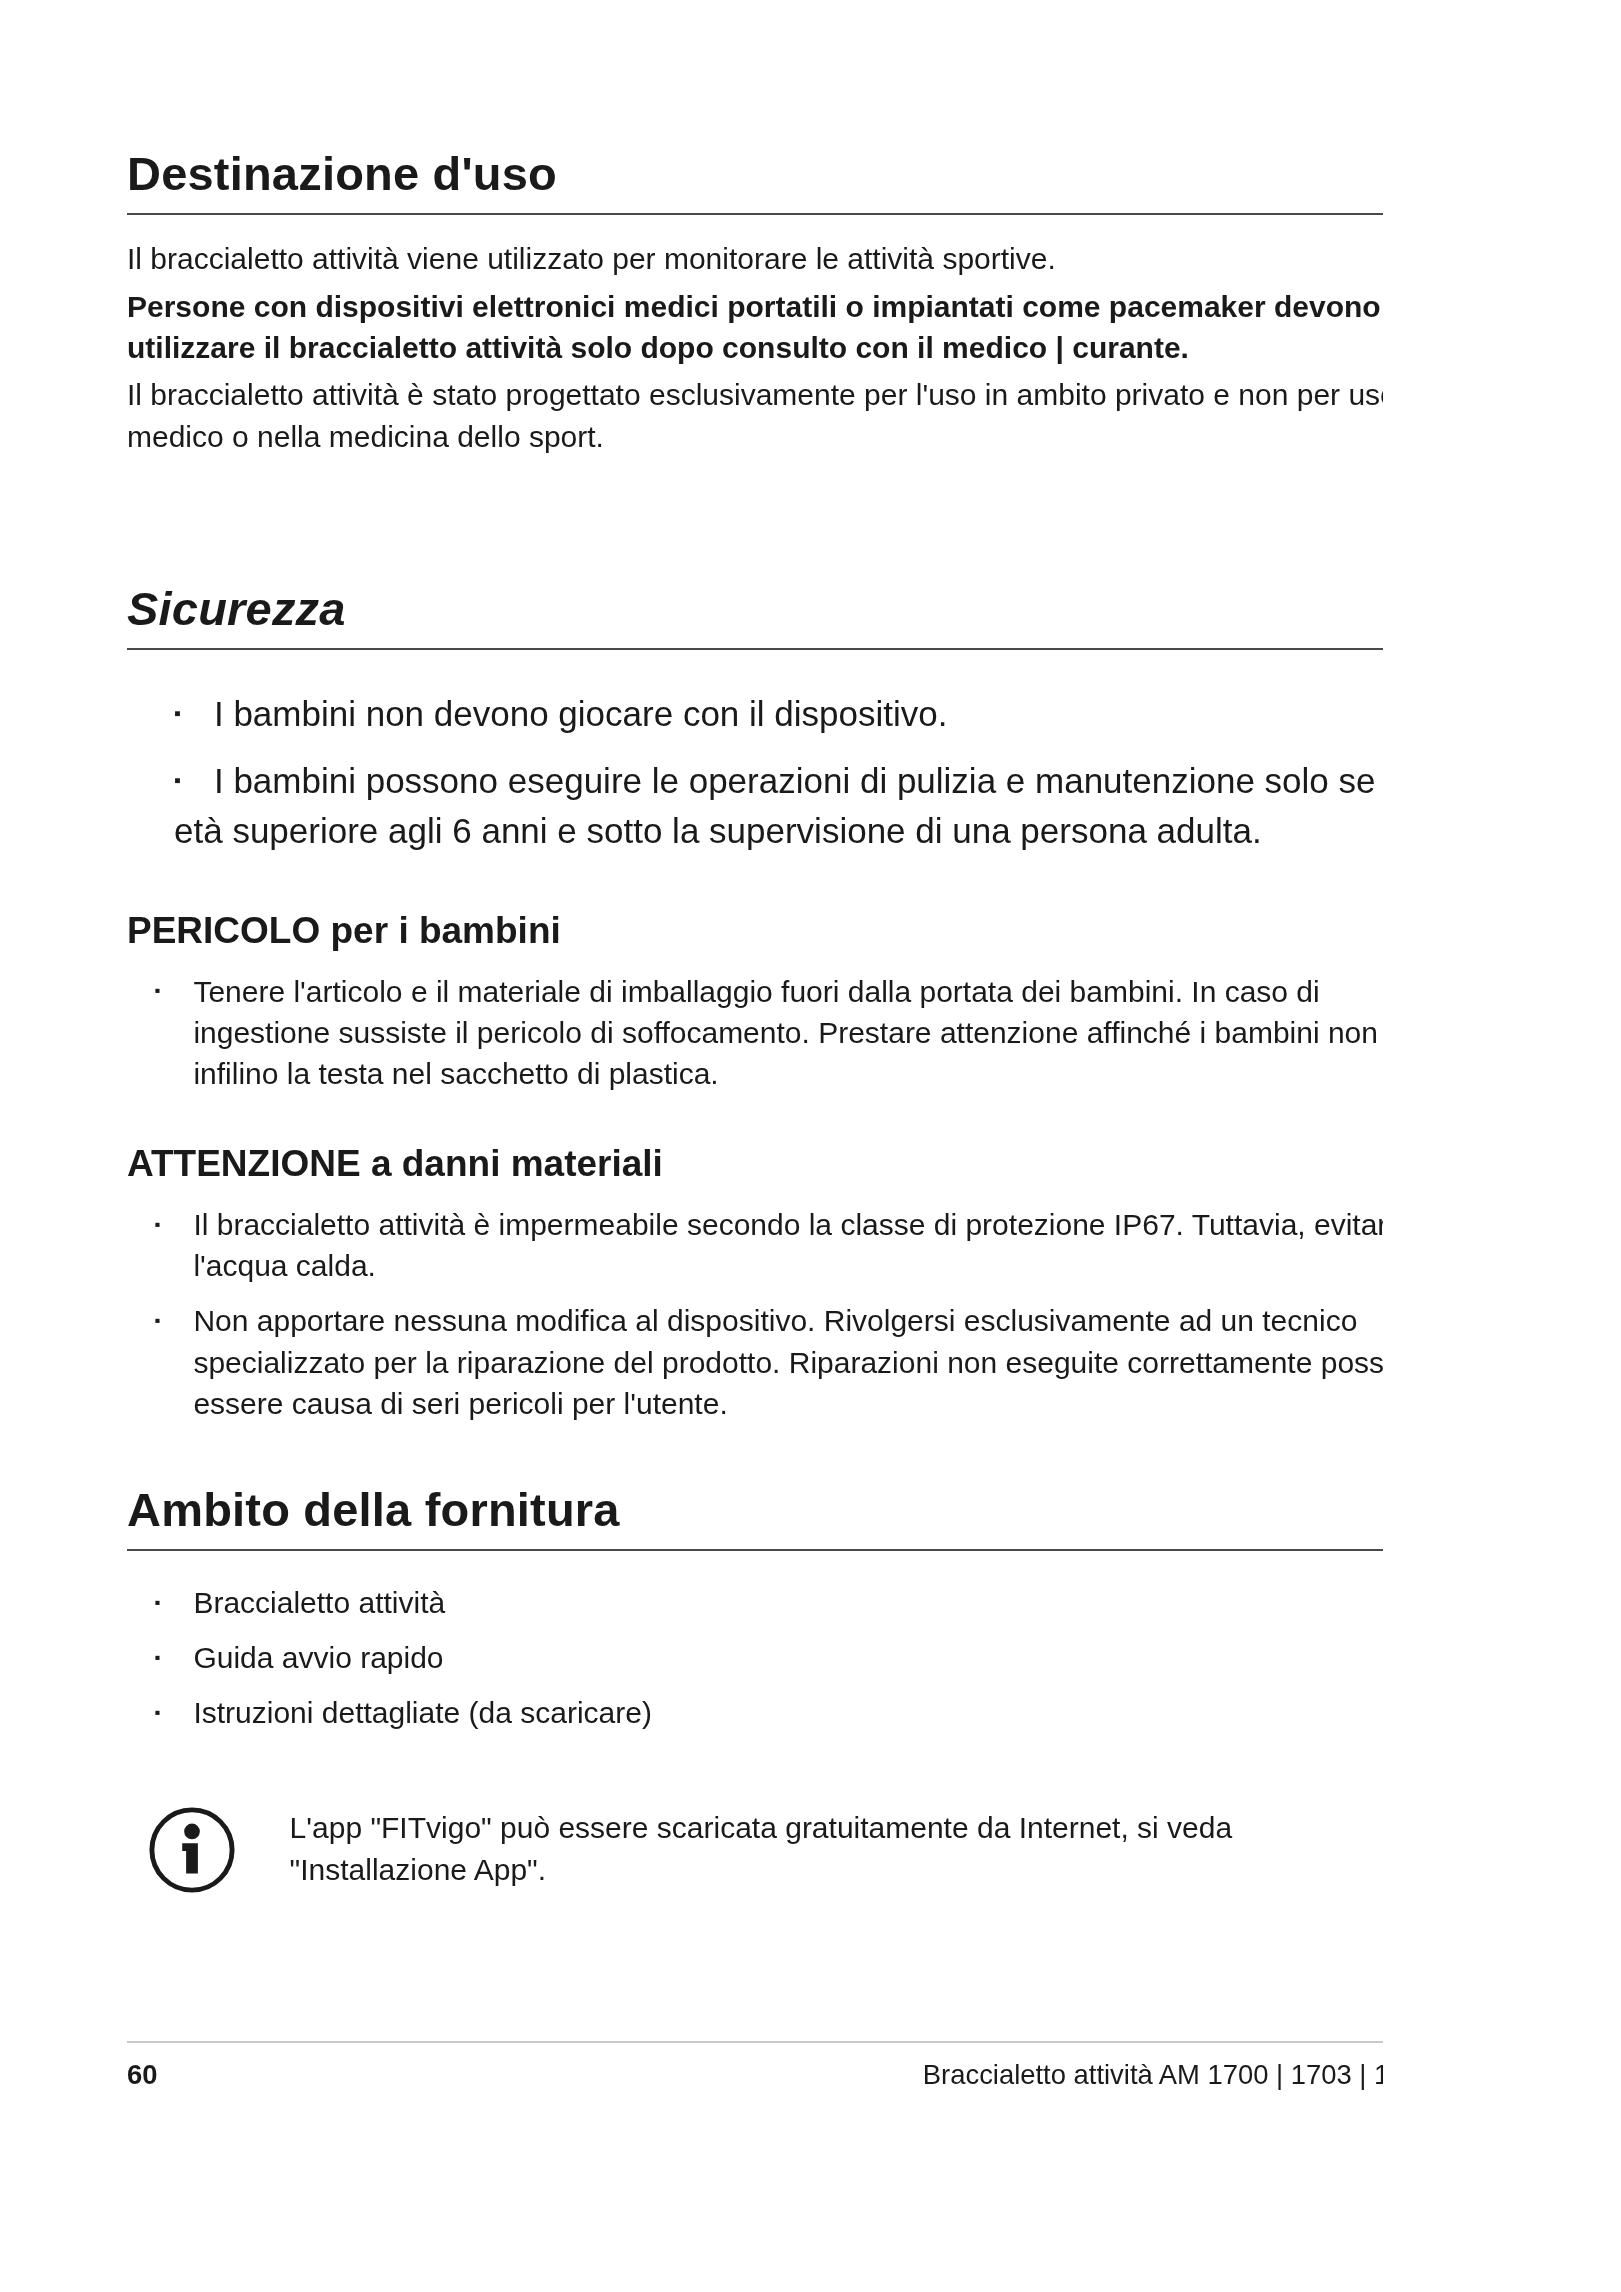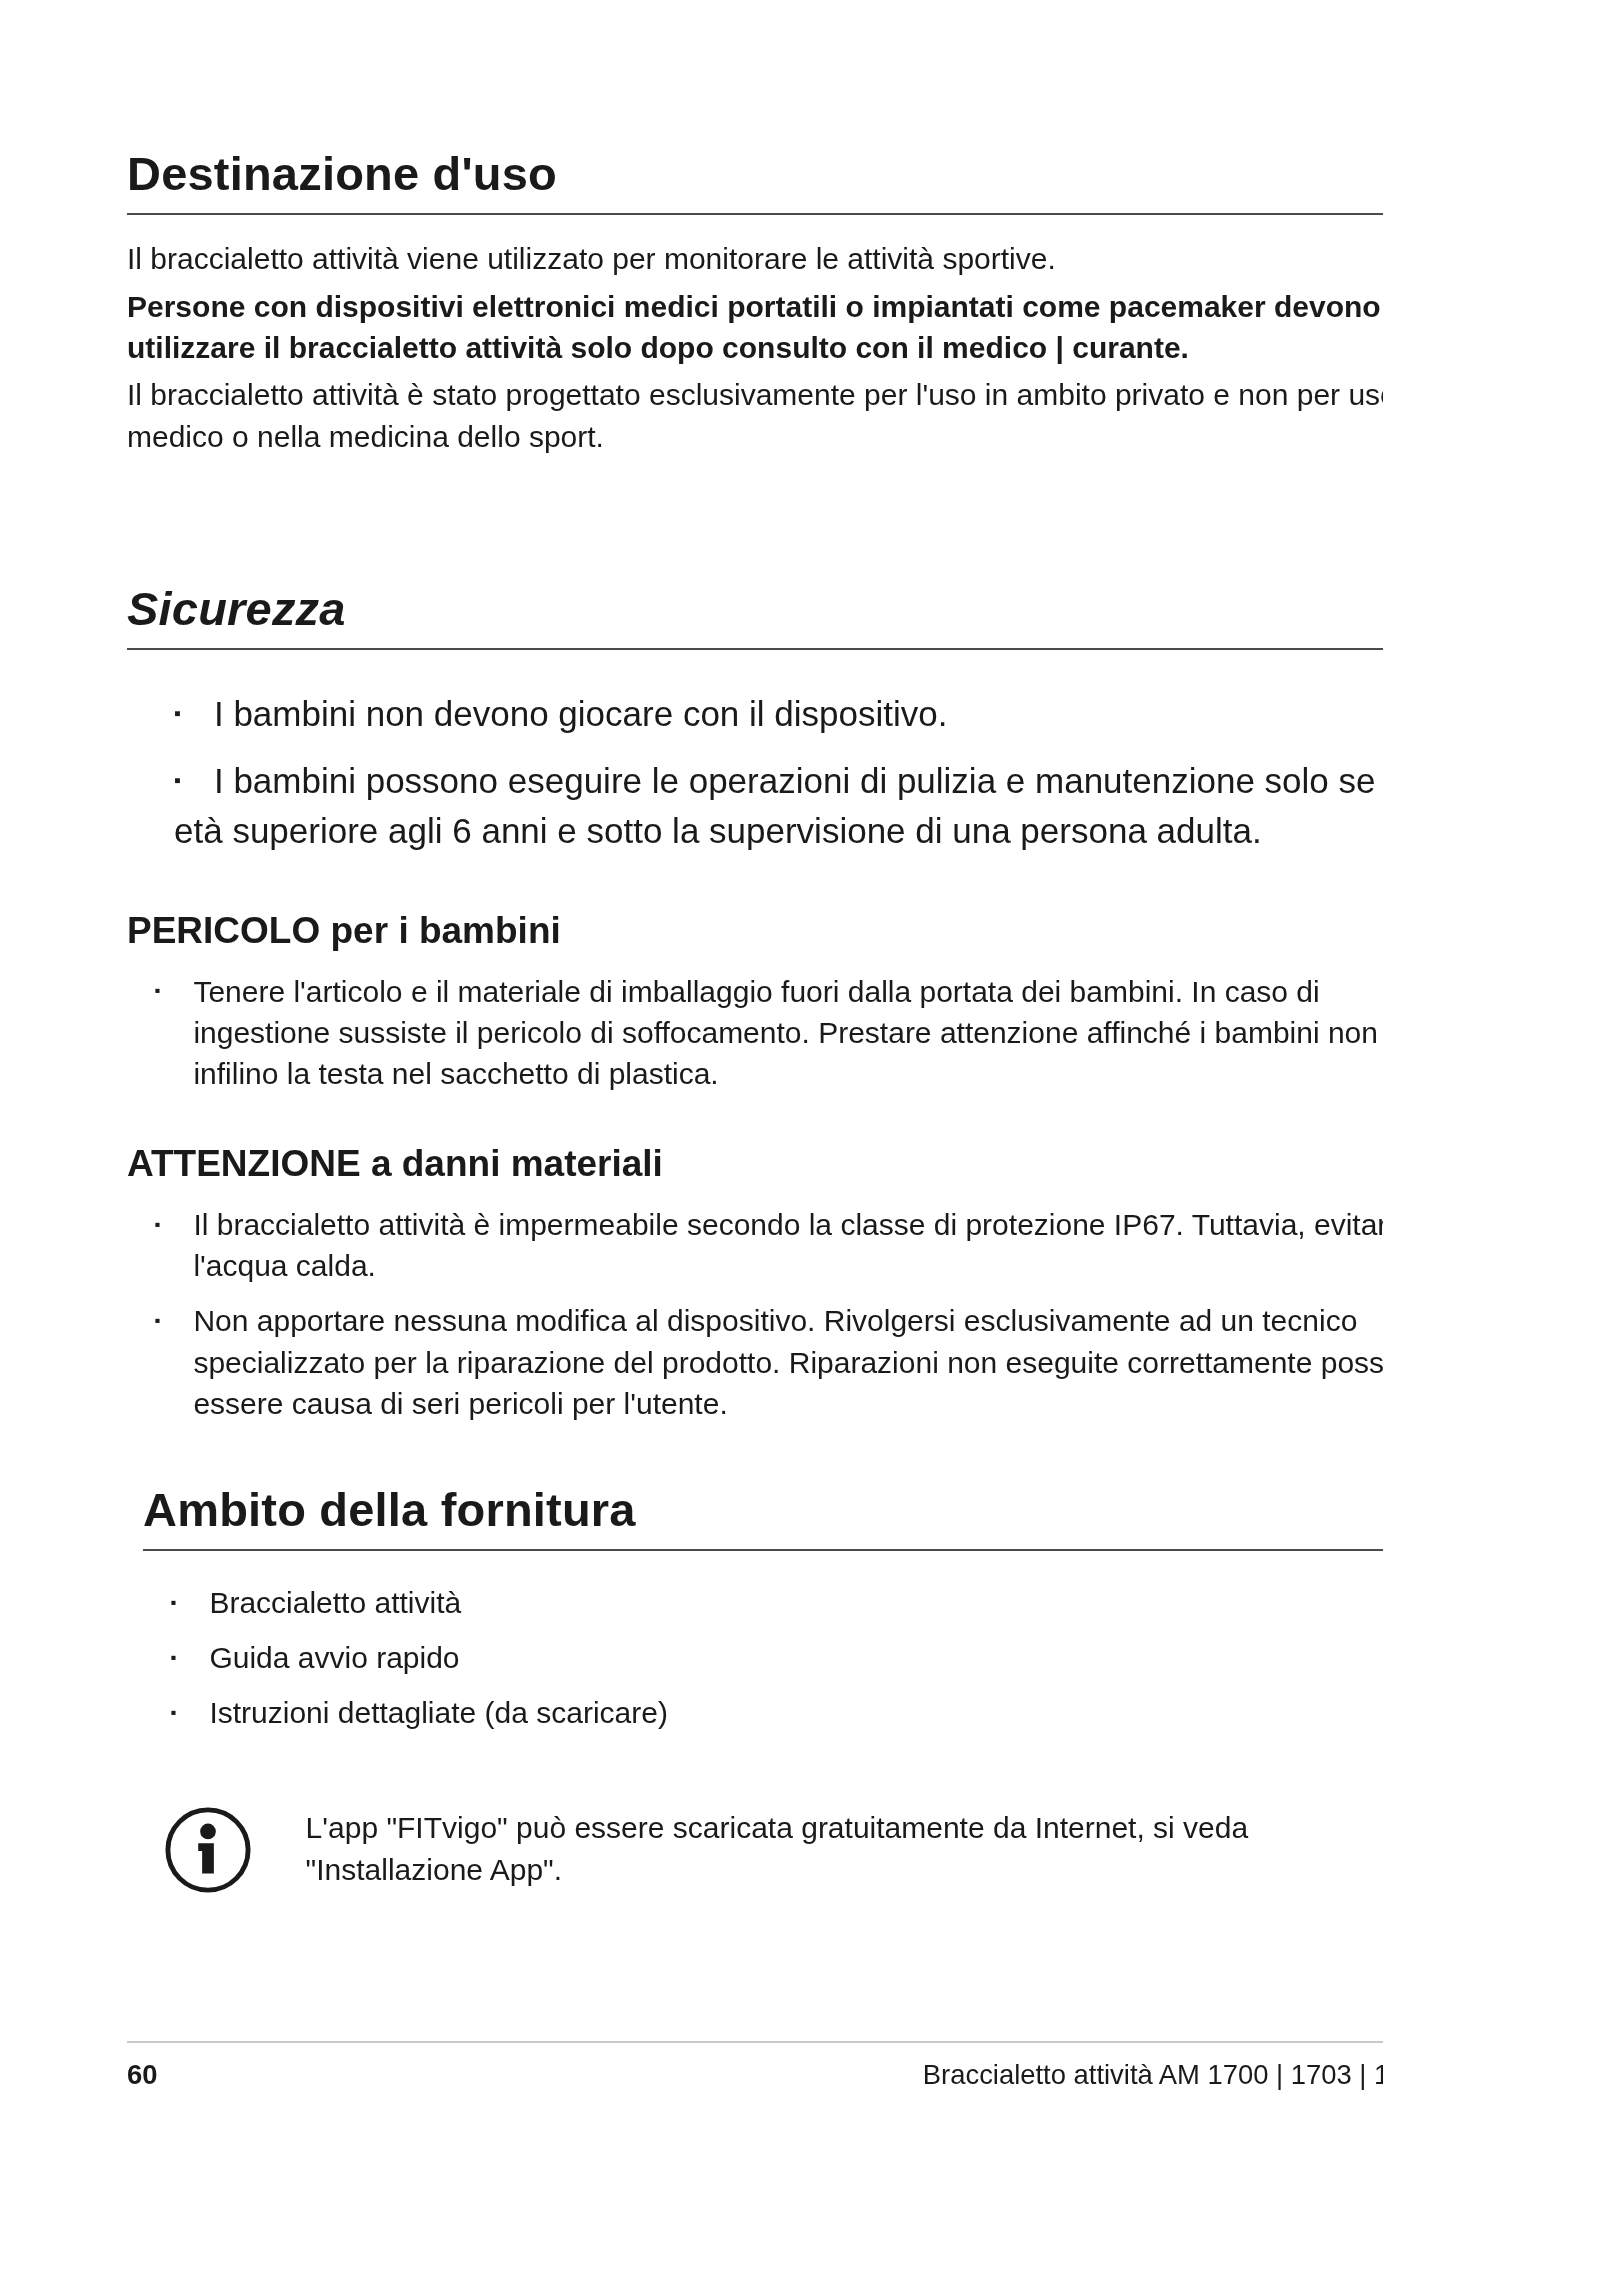--- a/index.html
+++ b/index.html
@@ -68,21 +68,21 @@
     margin-left: 27.4px;
     font-size: 16.7px;
     padding-top: 8.8px;
   }
   .bullet .txt { flex: 1; }
 
   .sec-sicurezza { margin-top: 125px; }
   .sec-sicurezza h1.sec-title { margin-bottom: 39px; font-style: italic; }
   .sub-pericolo { margin-top: 53px; }
   .sub-attenzione { margin-top: 47px; }
-  .sec-fornitura { margin-top: 59px; margin-left: 16px; }
+  .sec-fornitura { margin-top: 59px; }
   .sec-fornitura h1.sec-title { margin-bottom: 31px; }
 
   .note-row {
     display: flex;
     align-items: flex-start;
     margin-top: 71px;
     margin-left: 19.6px;
   }
   .note-icon {
     flex: 0 0 90px;

